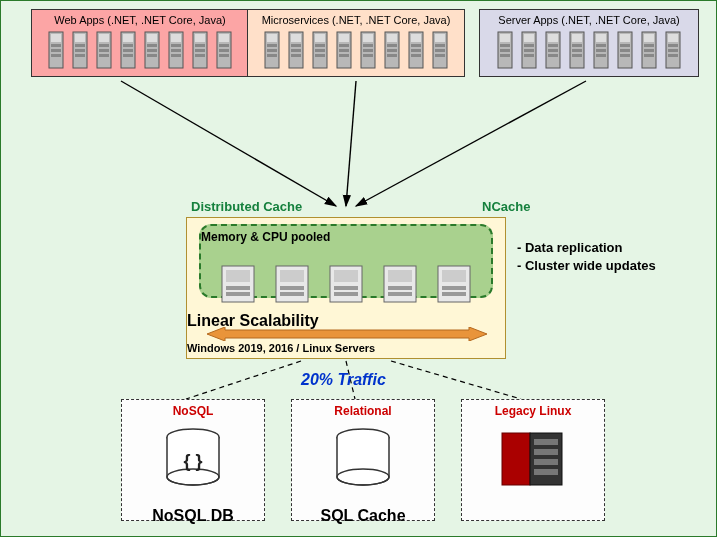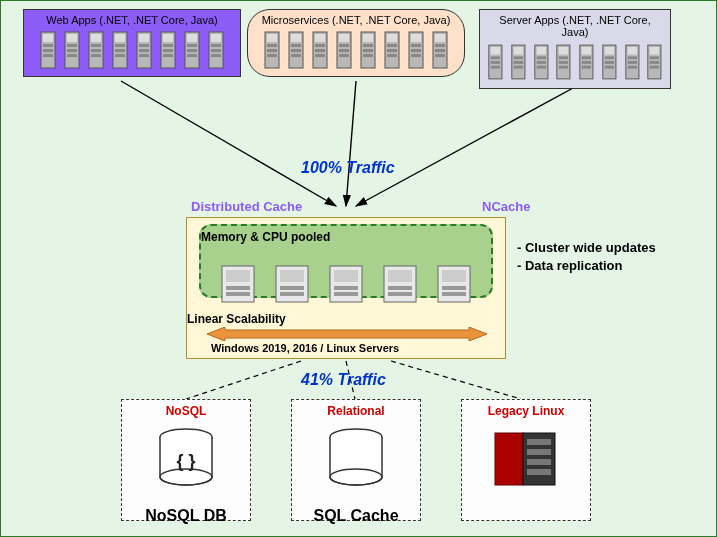--- a/index.html
+++ b/index.html
@@ -3,44 +3,44 @@
 <meta charset="utf-8">
 <style>
 * { box-sizing: border-box; margin: 0; padding: 0; }
 body { font-family: Arial, sans-serif; background: #fff; }
 .canvas { position: relative; width: 717px; height: 537px; background: #e5f5e5; border: 1px solid #2a7a2a; }
 .top-tier { position: absolute; top: 8px; border: 1px solid #333; padding: 4px 6px 6px; text-align: center; }
 .top-tier .label { font-size: 11px; margin-bottom: 4px; font-weight: normal; }
 .server-row { display: flex; gap: 4px; justify-content: center; }
 .srv { width: 20px; height: 40px; }
 
-.tier-web { left: 22px; width: 218px; background: #8b5cf6; }
-.tier-micro { left: 246px; width: 218px; background: #ffe0c9; border-radius: 23px; }
-.tier-server { left: 478px; width: 192px; background: #d9d9e9; }
+.tier-web { left: 30px; width: 218px; background: #fca5a5; }
+.tier-micro { left: 246px; width: 218px; background: #ffe0c9; }
+.tier-server { left: 478px; width: 220px; background: #d9d9e9; }
 
 .traffic { position: absolute; font-size: 16px; font-weight: bold; color: #0033cc; font-style: italic; }
 .t100 { left: 300px; top: 158px; }
 .t20 { left: 300px; top: 370px; }
 
-.redlabel { position: absolute; font-size: 13px; font-weight: bold; color: #8b5cf6; }
+.redlabel { position: absolute; font-size: 13px; font-weight: bold; color: #15803d; }
 .dcache { left: 190px; top: 198px; }
 .ncache { left: 445px; top: 198px; margin-left: 36px; }
 
 .cache-cluster { position: absolute; left: 185px; top: 216px; width: 320px; height: 142px; background: #fff7d6; border: 1px solid #b09030; text-align: left; }
 .memcpu { position: absolute; left: 12px; top: 6px; right: 12px; height: 74px; background: #a9d18e; border: 2px dashed #2a7a2a; border-radius: 12px; font-size: 12px; font-weight: bold; padding-top: 4px; }
 .cache-servers { position: absolute; top: 44px; left: 0; right: 0; display: flex; justify-content: center; gap: 18px; }
 .csrv { width: 36px; height: 44px; }
 
-.linscale { position: absolute; top: 94px; left: 0; right: 0; font-size: 12px; font-weight: bold; }
+.linscale { position: absolute; top: 94px; left: 0; right: 0; font-size: 16px; font-weight: bold; }
 .arrow-double { position: absolute; top: 109px; left: 20px; right: 20px; height: 14px; }
-.oslabel { position: absolute; top: 124px; left: 0; right: 0; font-size: 11px; font-weight: bold; padding-left: 24px; }
+.oslabel { position: absolute; top: 124px; left: 0; right: 0; font-size: 11px; font-weight: bold; }
 
 .bullets { position: absolute; left: 516px; top: 238px; font-size: 13px; font-weight: bold; line-height: 1.4; }
 
-.db-box { position: absolute; top: 398px; width: 130px; height: 122px; background: #fdfdfd; border: 1px dashed #333; text-align: center; padding: 4px; }
+.db-box { position: absolute; top: 398px; width: 144px; height: 122px; background: #fdfdfd; border: 1px dashed #333; text-align: center; padding: 4px; }
 .db-nosql { left: 120px; }
 .db-rel { left: 290px; }
 .db-legacy { left: 460px; }
 .db-box .dbtitle { font-size: 12px; font-weight: bold; color: #cc0000; margin-bottom: 6px; }
 .db-box .dbicon { height: 70px; display: flex; align-items: center; justify-content: center; }
 .db-box .dbfoot { font-size: 16px; font-weight: bold; margin-top: 13px; }
 
 svg.arrows { position: absolute; top: 0; left: 0; width: 717px; height: 537px; pointer-events: none; }
 </style>
 </head>
@@ -245,22 +245,21 @@
       <svg class="srv" viewBox="0 0 20 40">
           <rect x="3" y="2" width="14" height="36" fill="#b8b8b8" stroke="#555"></rect>
           <rect x="5" y="4" width="10" height="8" fill="#ddd"></rect>
           <rect x="5" y="14" width="10" height="3" fill="#888"></rect>
           <rect x="5" y="19" width="10" height="3" fill="#888"></rect>
           <rect x="5" y="24" width="10" height="3" fill="#888"></rect>
         </svg>
     </div>
   </div>
 
-  <div class="traffic t100">100% Traffic</div>
-  <div class="traffic t20">41% Traffic</div>
+  <div class="traffic t20">20% Traffic</div>
 
   <div class="redlabel dcache">Distributed Cache</div>
   <div class="redlabel ncache">NCache</div>
 
   <div class="cache-cluster">
     <div class="memcpu">
       <span>Memory &amp; CPU pooled</span>
     </div>
     <div class="cache-servers">
       <svg class="csrv" viewBox="0 0 36 44">
@@ -295,22 +294,22 @@
         </svg>
     </div>
     <div class="linscale">Linear Scalability</div>
     <svg class="arrow-double" viewBox="0 0 280 14" preserveAspectRatio="none">
       <polygon points="0,7 18,0 18,3 262,3 262,0 280,7 262,14 262,11 18,11 18,14" fill="#e9943a" stroke="#b4691f"></polygon>
     </svg>
     <div class="oslabel">Windows 2019, 2016 /   Linux Servers</div>
   </div>
 
   <div class="bullets">
+    <div>- Data replication</div>
     <div>- Cluster wide updates</div>
-    <div>- Data replication</div>
   </div>
 
   <div class="db-box db-nosql">
     <div class="dbtitle">NoSQL</div>
     <div class="dbicon">
       <svg width="60" height="64" viewBox="0 0 60 64">
         <ellipse cx="30" cy="10" rx="26" ry="8" fill="#fff" stroke="#333" stroke-width="1.5"></ellipse>
         <path d="M4 10 L4 50 A26 8 0 0 0 56 50 L56 10" fill="#fff" stroke="#333" stroke-width="1.5"></path>
         <ellipse cx="30" cy="50" rx="26" ry="8" fill="none" stroke="#333" stroke-width="1.5"></ellipse>
         <text x="30" y="40" font-size="18" font-weight="bold" text-anchor="middle" fill="#222">{ }</text>

